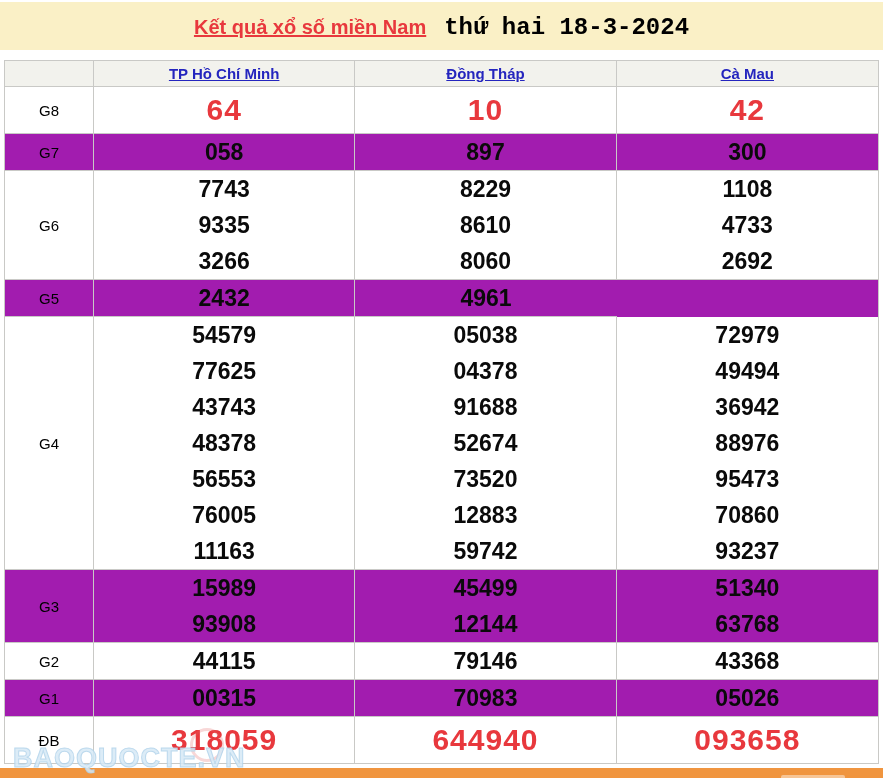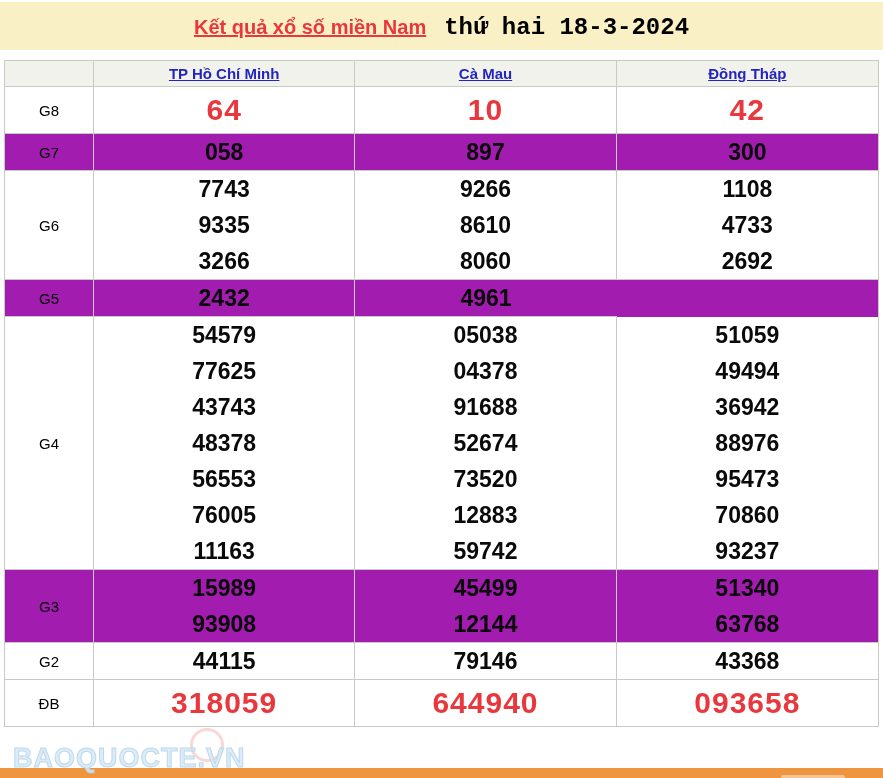--- a/index.html
+++ b/index.html
@@ -107,24 +107,24 @@
     <span class="banner-date">thứ hai 18-3-2024</span>
   </div>
 
   <div class="table-wrap">
     <div class="row thead">
       <div class="cell label-cell"></div>
       <div class="cell">
         <a class="col-head">TP Hồ Chí Minh</a>
       </div>
       <div class="cell">
+        <a class="col-head">Đồng Tháp</a>
+      </div>
+      <div class="cell">
         <a class="col-head">Cà Mau</a>
-      </div>
-      <div class="cell">
-        <a class="col-head">Đồng Tháp</a>
       </div>
     </div>
     <div id="tbody">
         <div class="row highlight">
           <div class="cell label-cell">G8</div>
           <div class="cell num-cell">
             <div class="num">64</div>
           </div>
           <div class="cell num-cell">
             <div class="num">10</div>
@@ -146,21 +146,21 @@
           </div>
         </div>
         <div class="row">
           <div class="cell label-cell">G6</div>
           <div class="cell num-cell">
             <div class="num">7743</div>
             <div class="num">9335</div>
             <div class="num">3266</div>
           </div>
           <div class="cell num-cell">
-            <div class="num">9266</div>
+            <div class="num">8229</div>
             <div class="num">8610</div>
             <div class="num">8060</div>
           </div>
           <div class="cell num-cell">
             <div class="num">1108</div>
             <div class="num">4733</div>
             <div class="num">2692</div>
           </div>
         </div>
         <div class="row shaded">
@@ -186,21 +186,21 @@
           <div class="cell num-cell">
             <div class="num">05038</div>
             <div class="num">04378</div>
             <div class="num">91688</div>
             <div class="num">52674</div>
             <div class="num">73520</div>
             <div class="num">12883</div>
             <div class="num">59742</div>
           </div>
           <div class="cell num-cell">
-            <div class="num">51059</div>
+            <div class="num">72979</div>
             <div class="num">49494</div>
             <div class="num">36942</div>
             <div class="num">88976</div>
             <div class="num">95473</div>
             <div class="num">70860</div>
             <div class="num">93237</div>
           </div>
         </div>
         <div class="row shaded">
           <div class="cell label-cell">G3</div>
@@ -222,20 +222,32 @@
           <div class="cell num-cell">
             <div class="num">44115</div>
           </div>
           <div class="cell num-cell">
             <div class="num">79146</div>
           </div>
           <div class="cell num-cell">
             <div class="num">43368</div>
           </div>
         </div>
+        <div class="row shaded">
+          <div class="cell label-cell">G1</div>
+          <div class="cell num-cell">
+            <div class="num">00315</div>
+          </div>
+          <div class="cell num-cell">
+            <div class="num">70983</div>
+          </div>
+          <div class="cell num-cell">
+            <div class="num">05026</div>
+          </div>
+        </div>
         <div class="row highlight">
           <div class="cell label-cell">ĐB</div>
           <div class="cell num-cell">
             <div class="num">318059</div>
           </div>
           <div class="cell num-cell">
             <div class="num">644940</div>
           </div>
           <div class="cell num-cell">
             <div class="num">093658</div>

